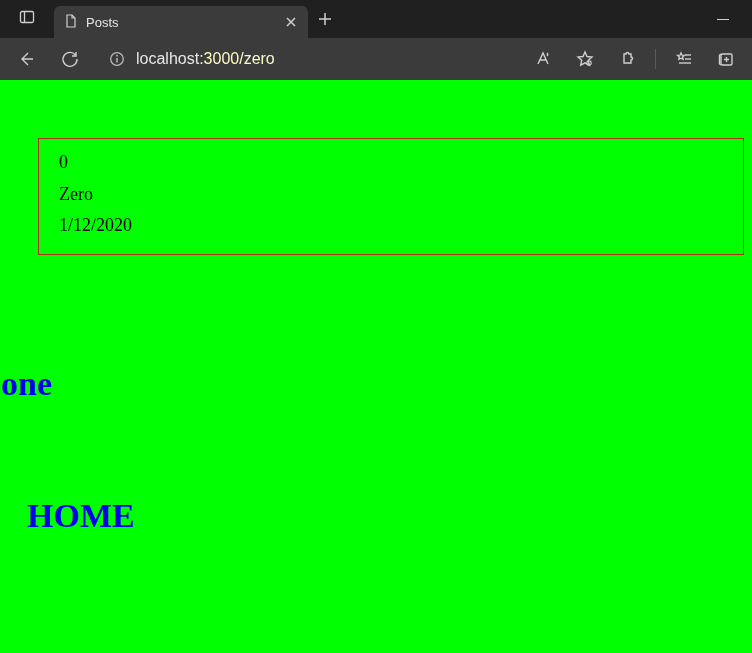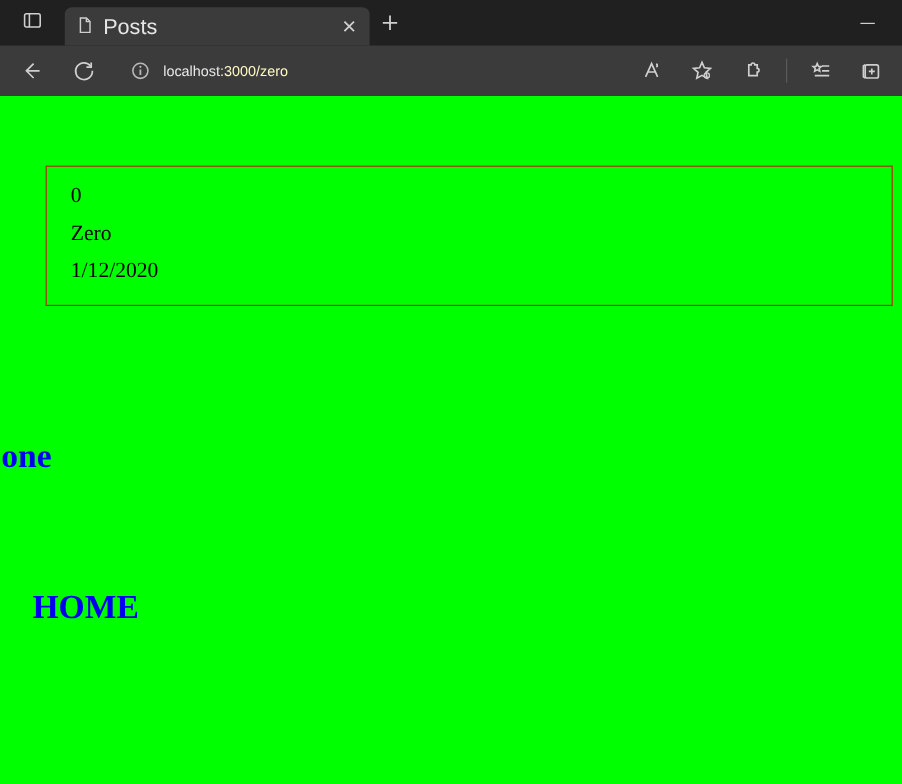--- a/index.html
+++ b/index.html
@@ -28,21 +28,21 @@
     .tab {
       background: #3b3b3b;
       width: 254px;
       border-radius: 6px 6px 0 0;
       margin-top: 6px;
       display: flex;
       align-items: center;
       padding: 0 10px;
       gap: 8px;
       color: #e6e6e6;
-      font-size: 18px;
+      font-size: 13px;
     }
     .tab .page-icon svg { width: 14px; height: 14px; stroke: #cfcfcf; fill: none; }
     .tab .tab-title { flex: 1; }
     .tab .close { width: 14px; height: 14px; display:flex; align-items:center; justify-content:center; }
     .tab .close svg { width: 10px; height: 10px; stroke: #cfcfcf; stroke-width: 1.5; }
     .newtab {
       width: 34px;
       display: flex;
       align-items: center;
       justify-content: center;
@@ -79,21 +79,21 @@
       display:flex;
       align-items:center;
       margin-left: 6px;
     }
     .site-info {
       width: 34px; height:34px;
       display:flex; align-items:center; justify-content:center;
     }
     .site-info svg { width:16px; height:16px; stroke:#b8b8b8; fill:none; stroke-width:1.3; }
     .url {
-      font-size: 12px;
+      font-size: 16px;
       color: #e8e8e8;
       display:flex;
       align-items:baseline;
       margin-left: 2px;
     }
     .url .dim { color: #fef9c3; }
     .right-icons {
       margin-left: auto;
       display:flex;
       align-items:center;
@@ -127,21 +127,21 @@
       padding: 8px 20px 12px 20px;
       color: #000;
       font-size: 18px;
       line-height: 1.75;
     }
     .links {
       padding-top: 110px;
     }
     .links h1 {
       color: #0000ee;
-      font-size: 28px;
+      font-size: 34px;
       font-weight: 700;
       margin: 0 0 94px 1px;
       font-family: "Times New Roman", Times, serif;
     }
     .links h1.last { margin-bottom: 0; margin-top: 40px; margin-left: 27px; }
     .links h1.two { margin-bottom: 40px; }
   </style>
 </head>
 <body>
 

